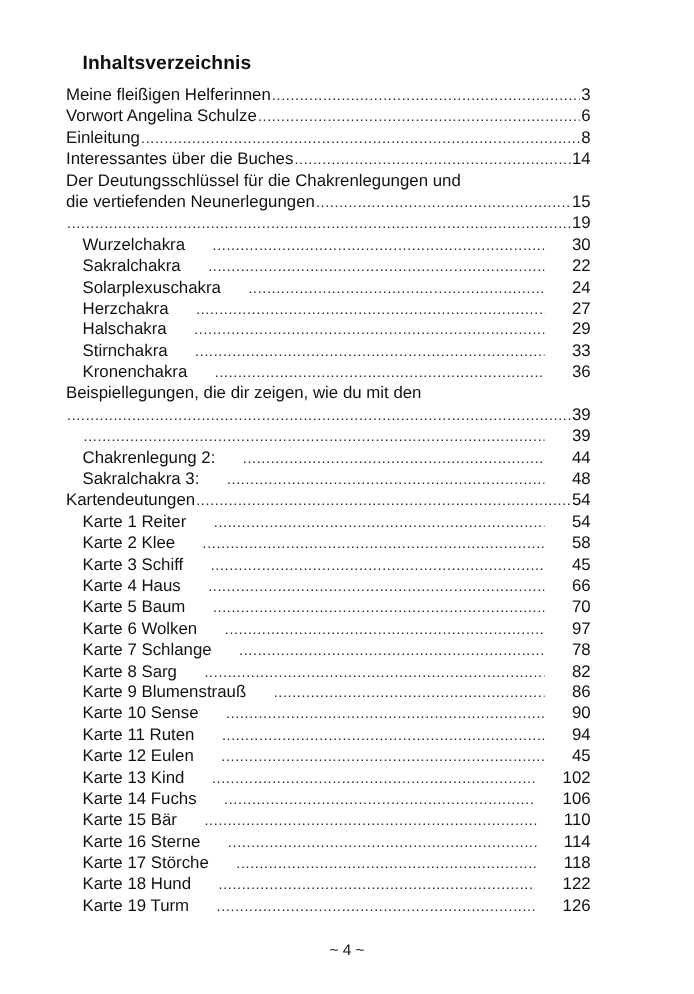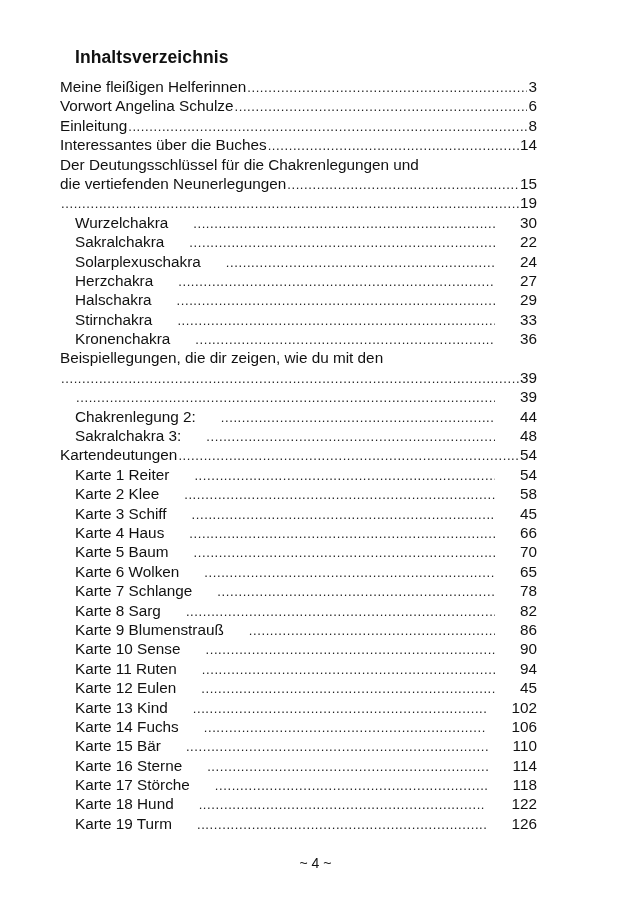--- a/index.html
+++ b/index.html
@@ -207,21 +207,21 @@
     <span class="toc-page">66</span>
   </li>
       <li class="toc-row level-2">
     <span class="toc-text">Karte 5 Baum</span>
     <span class="toc-dots"></span>
     <span class="toc-page">70</span>
   </li>
       <li class="toc-row level-2">
     <span class="toc-text">Karte 6 Wolken</span>
     <span class="toc-dots"></span>
-    <span class="toc-page">65</span>
+    <span class="toc-page">97</span>
   </li>
       <li class="toc-row level-2">
     <span class="toc-text">Karte 7 Schlange</span>
     <span class="toc-dots"></span>
     <span class="toc-page">78</span>
   </li>
       <li class="toc-row level-2">
     <span class="toc-text">Karte 8 Sarg</span>
     <span class="toc-dots"></span>
     <span class="toc-page">82</span>

